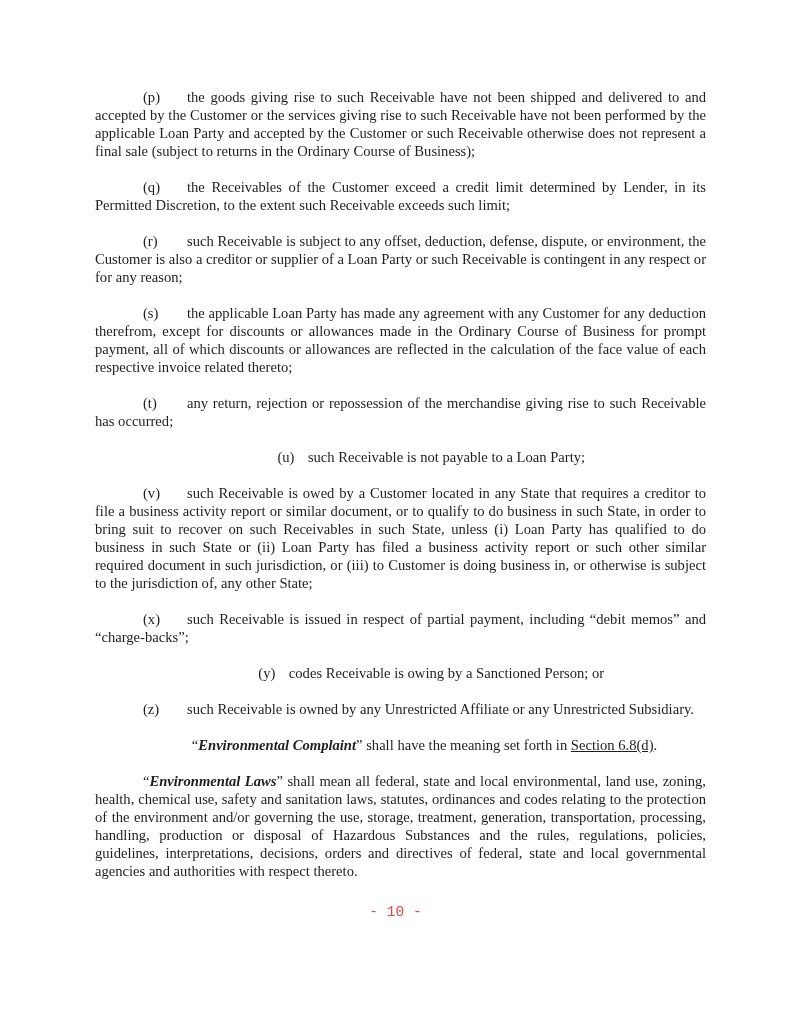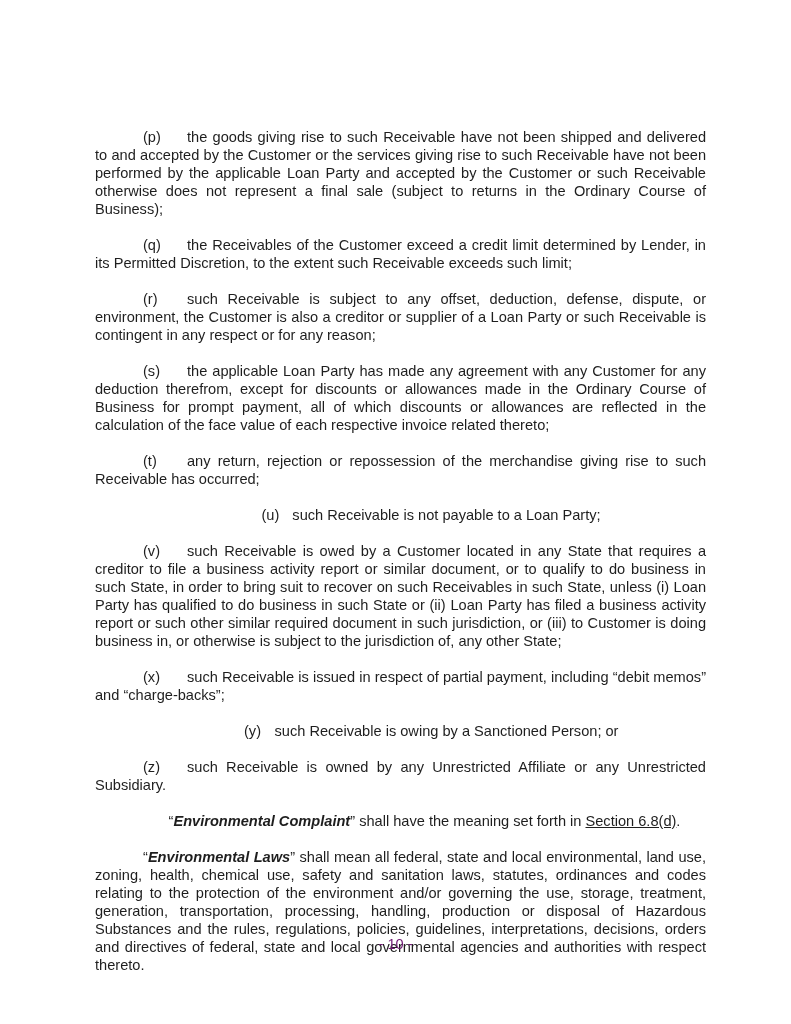--- a/index.html
+++ b/index.html
@@ -2,47 +2,46 @@
 <html><head>
 <meta charset="utf-8">
 <style>
   html, body { margin: 0; padding: 0; background: #ffffff; }
   body { width: 791px; height: 1024px; position: relative; overflow: hidden; }
   .page {
     position: absolute;
     left: 95px;
     top: 88px;
     width: 611px;
-    font-family: Liberation Sans, sans-serif;
+    font-family: Liberation Serif, serif;
     font-size: 14.6px;
     line-height: 18px;
     color: #1e1e1e;
-    margin-top: 40px;
   }
   .para {
     margin: 0 0 18px 0;
     text-align: justify;
     text-indent: 48px;
   }
   .para .label {
     display: inline-block;
     width: 44px;
     text-indent: 0;
   }
   .para.short { text-align: center; }
   .term { font-weight: bold; font-style: italic; }
   .xref { text-decoration: underline; }
   .page-number {
     position: absolute;
     left: 0; width: 791px;
-    top: 936px;
+    top: 904px;
     text-align: center;
-    font-family: Liberation Sans, sans-serif;
+    font-family: Liberation Mono, monospace;
     font-size: 14.6px;
-    color: #701a75;
+    color: #ef4444;
   }
 </style>
 </head>
 <body>
 
 <div class="page">
 
   <p class="para"><span class="label">(p)</span><span>the goods giving rise to such Receivable have not been shipped and delivered to and accepted by the Customer or the services giving rise to such Receivable have not been performed by the applicable Loan Party and accepted by the Customer or such Receivable otherwise does not represent a final sale (subject to returns in the Ordinary Course of Business);</span></p>
 
   <p class="para"><span class="label">(q)</span><span>the Receivables of the Customer exceed a credit limit determined by Lender, in its Permitted Discretion, to the extent such Receivable exceeds such limit;</span></p>
@@ -53,21 +52,21 @@
 
   <p class="para"><span class="label">(t)</span><span>any return, rejection or repossession of the merchandise giving rise to such Receivable has occurred;</span></p>
 
   <p class="para short"><span class="label">(u)</span><span>such Receivable is not payable to a Loan Party;</span></p>
 
   <p class="para"><span class="label">(v)</span><span>such Receivable is owed by a Customer located in any State that requires a creditor to file a business activity report or similar document, or to qualify to do business in such State, in order to bring suit to recover on such Receivables in such State, unless (i) Loan Party has qualified to do business in such State or (ii) Loan Party has filed a business activity report or such other similar required document in such jurisdiction, or (iii) to Customer is doing business in, or otherwise is subject to the jurisdiction of, any other State;</span></p>
 
 
   <p class="para"><span class="label">(x)</span><span>such Receivable is issued in respect of partial payment, including “debit memos” and “charge-backs”;</span></p>
 
-  <p class="para short"><span class="label">(y)</span><span>such Receivable is owing by a Sanctioned Person; or</span></p>
+  <p class="para short"><span class="label">(y)</span><span>codes Receivable is owing by a Sanctioned Person; or</span></p>
 
   <p class="para"><span class="label">(z)</span><span>such Receivable is owned by any Unrestricted Affiliate or any Unrestricted Subsidiary.</span></p>
 
   <p class="para short"><span>“</span><span class="term">Environmental Complaint</span><span>”</span><span> shall have the meaning set forth in </span><span class="xref">Section 6.8(d)</span><span>.</span></p>
 
   <p class="para"><span>“</span><span class="term">Environmental Laws</span><span>”</span><span> shall mean all federal, state and local environmental, land use, zoning, health, chemical use, safety and sanitation laws, statutes, ordinances and codes relating to the protection of the environment and/or governing the use, storage, treatment, generation, transportation, processing, handling, production or disposal of Hazardous Substances and the rules, regulations, policies, guidelines, interpretations, decisions, orders and directives of federal, state and local governmental agencies and authorities with respect thereto.</span></p>
 
 </div>
 
 <div class="page-number">- 10 -</div>

